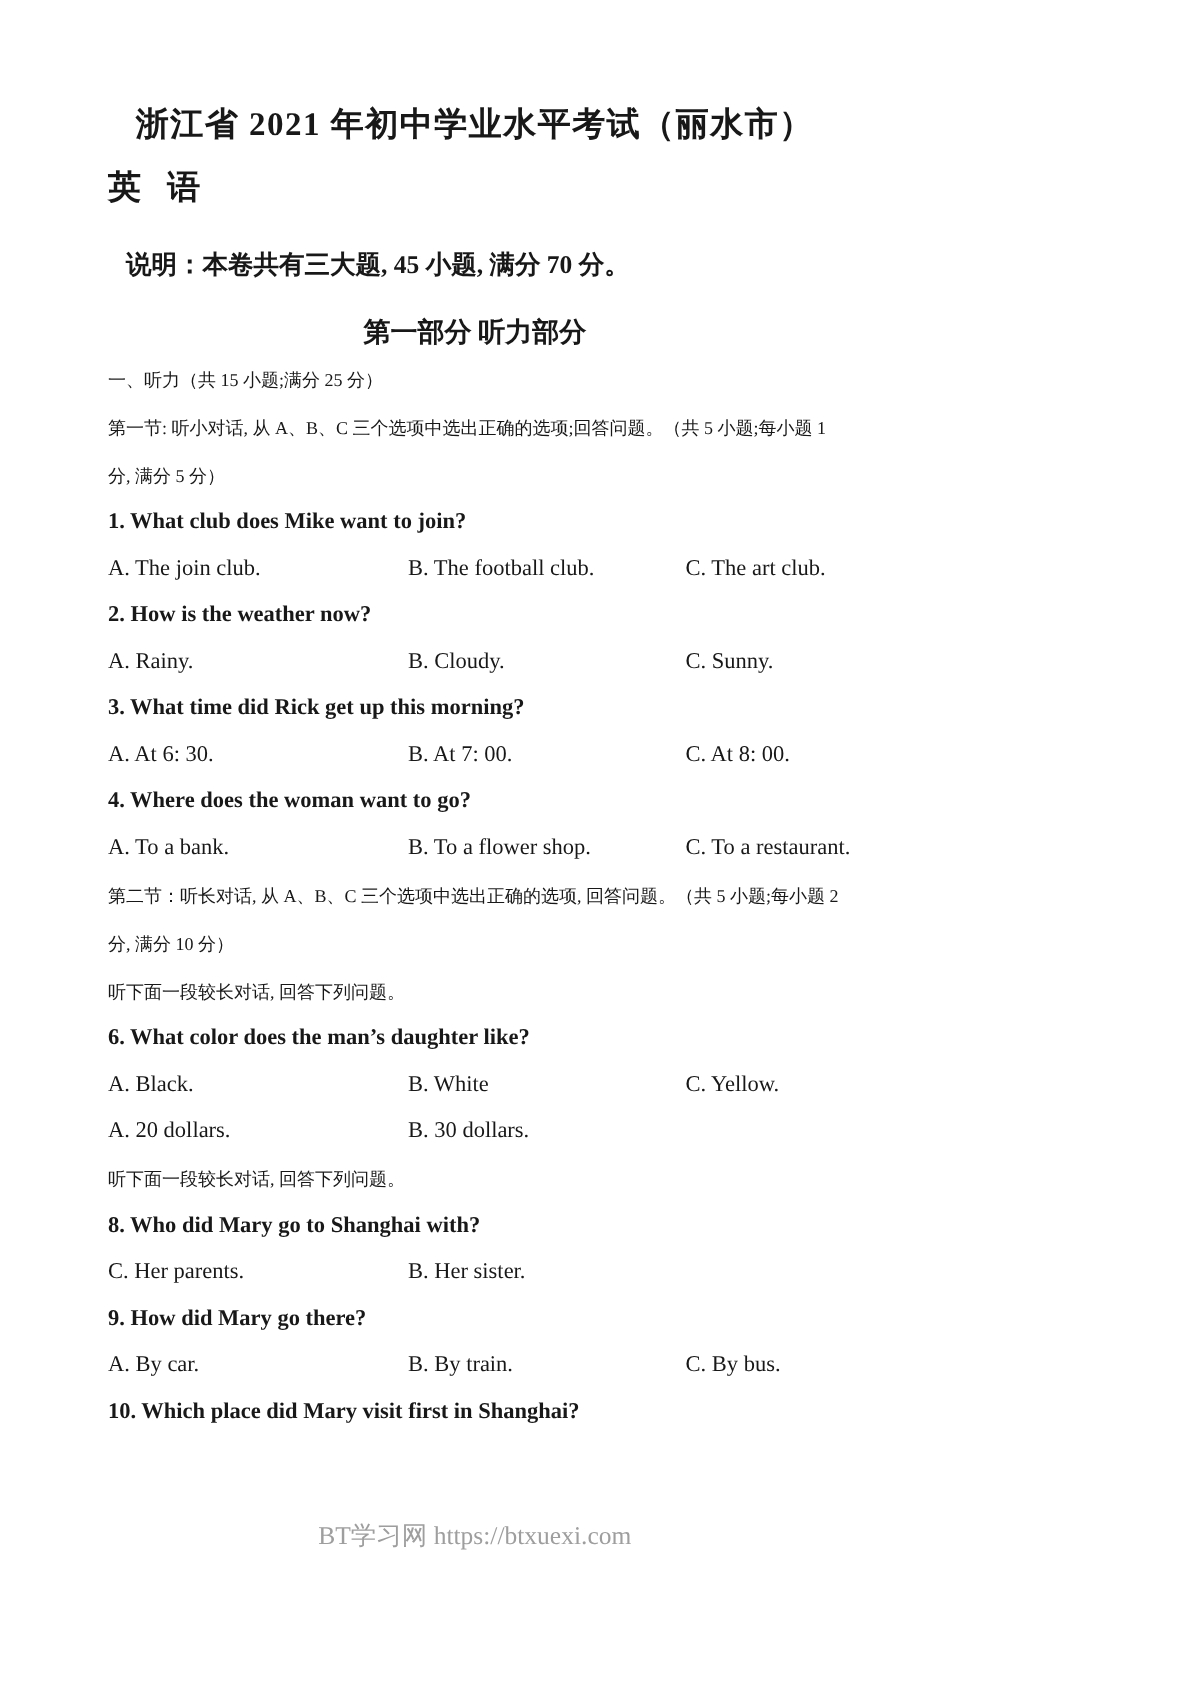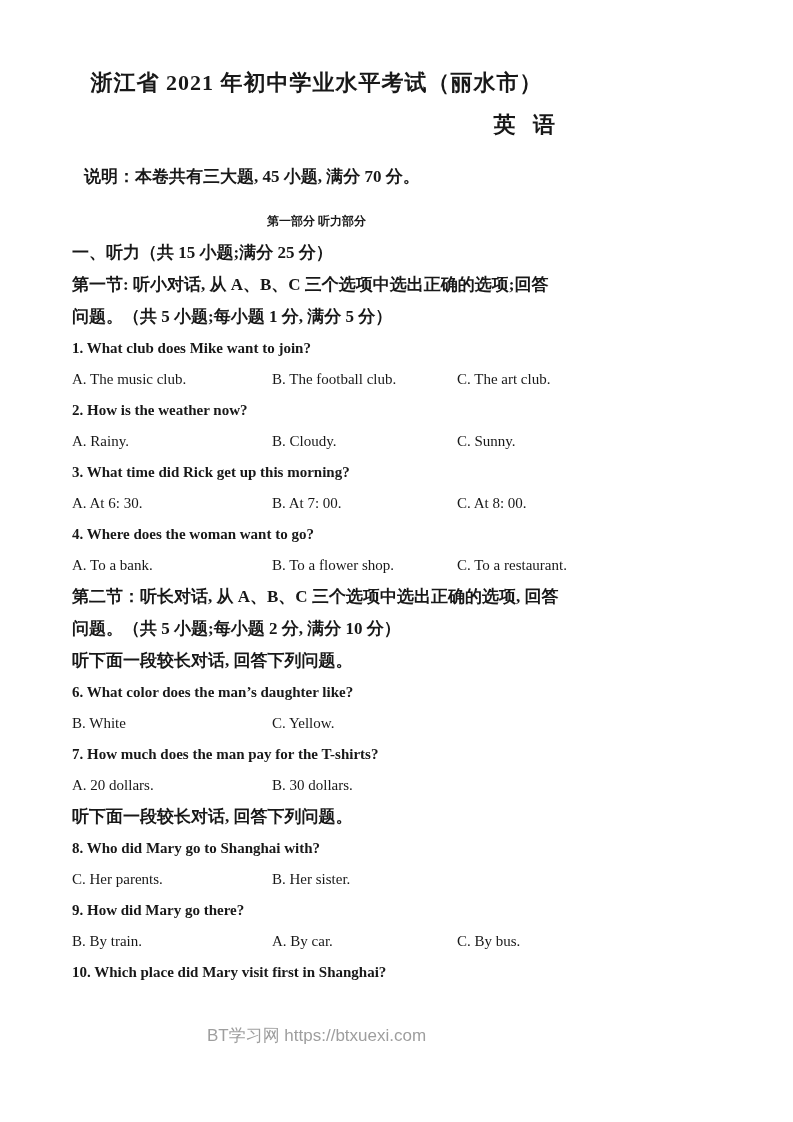--- a/index.html
+++ b/index.html
@@ -10,59 +10,59 @@
     padding: 64px 70px 0 72px;
     font-family: "Liberation Serif", "DejaVu Serif", serif;
     color: #181818;
     background: #ffffff;
   }
   .title {
     font-size: 22px; font-weight: bold; text-align: center;
     line-height: 38px; margin: 0; letter-spacing: 1px;
   }
   .subject {
-    font-size: 22px; font-weight: bold; text-align: right;
+    font-size: 22px; font-weight: bold; text-align: left;
     line-height: 46px; margin: 0; letter-spacing: 6px;
   }
   .note { font-size: 17px; font-weight: bold; line-height: 34px; margin: 12px; }
   .part-heading {
-    font-size: 12px; font-weight: bold; text-align: center;
+    font-size: 18px; font-weight: bold; text-align: center;
     line-height: 31px; margin: 0;
   }
-  .cn { font-size: 17px; font-weight: bold; line-height: 32px; margin: 0; }
+  .cn { font-size: 12px; font-weight: normal; line-height: 32px; margin: 0; }
   .q-line { font-size: 15px; font-weight: bold; line-height: 31px; margin: 0; }
   .opts {
     display: grid;
     grid-template-columns: 200px 185px auto;
     font-size: 15px; line-height: 31px;
   }
   .opt { white-space: nowrap; }
   .footer {
-    margin-top: 36px; text-align: center;
-    font-family: Liberation Sans, sans-serif;
+    margin-top: 55px; text-align: center;
+    font-family: Liberation Serif, serif;
     font-size: 17px; color: #9e9e9e;
   }
 </style>
 </head>
 <body>
 
 <div class="page">
 
   <p class="title">浙江省 2021 年初中学业水平考试（丽水市）</p>
   <p class="subject">英 语</p>
   <p class="note">说明：本卷共有三大题, 45 小题, 满分 70 分。</p>
 
   <p class="part-heading">第一部分 听力部分</p>
   <p class="cn">一、听力（共 15 小题;满分 25 分）</p>
   <p class="cn">第一节: 听小对话, 从 A、B、C 三个选项中选出正确的选项;回答问题。（共 5 小题;每小题 1 分, 满分 5 分）</p>
 
   <div class="q-block">
     <p class="q-line">1. What club does Mike want to join?</p>
     <div class="opts">
-      <span class="opt">A. The music club.</span>
+      <span class="opt">A. The join club.</span>
       <span class="opt">B. The football club.</span>
       <span class="opt">C. The art club.</span>
     </div>
   </div>
 
   <div class="q-block">
     <p class="q-line">2. How is the weather now?</p>
     <div class="opts">
       <span class="opt">A. Rainy.</span>
       <span class="opt">B. Cloudy.</span>
@@ -88,48 +88,48 @@
     </div>
   </div>
 
 
   <p class="cn">第二节：听长对话, 从 A、B、C 三个选项中选出正确的选项, 回答问题。（共 5 小题;每小题 2 分, 满分 10 分）</p>
   <p class="cn">听下面一段较长对话, 回答下列问题。</p>
 
   <div class="q-block">
     <p class="q-line">6. What color does the man’s daughter like?</p>
     <div class="opts">
+      <span class="opt">A. Black.</span>
       <span class="opt">B. White</span>
       <span class="opt">C. Yellow.</span>
     </div>
   </div>
 
   <div class="q-block">
-    <p class="q-line">7. How much does the man pay for the T-shirts?</p>
     <div class="opts">
       <span class="opt">A. 20 dollars.</span>
       <span class="opt">B. 30 dollars.</span>
     </div>
   </div>
 
   <p class="cn">听下面一段较长对话, 回答下列问题。</p>
 
   <div class="q-block">
     <p class="q-line">8. Who did Mary go to Shanghai with?</p>
     <div class="opts">
       <span class="opt">C. Her parents.</span>
       <span class="opt">B. Her sister.</span>
     </div>
   </div>
 
   <div class="q-block">
     <p class="q-line">9. How did Mary go there?</p>
     <div class="opts">
+      <span class="opt">A. By car.</span>
       <span class="opt">B. By train.</span>
-      <span class="opt">A. By car.</span>
       <span class="opt">C. By bus.</span>
     </div>
   </div>
 
   <div class="q-block">
     <p class="q-line">10. Which place did Mary visit first in Shanghai?</p>
   </div>
 
   <p class="footer">BT学习网 https://btxuexi.com</p>
 

